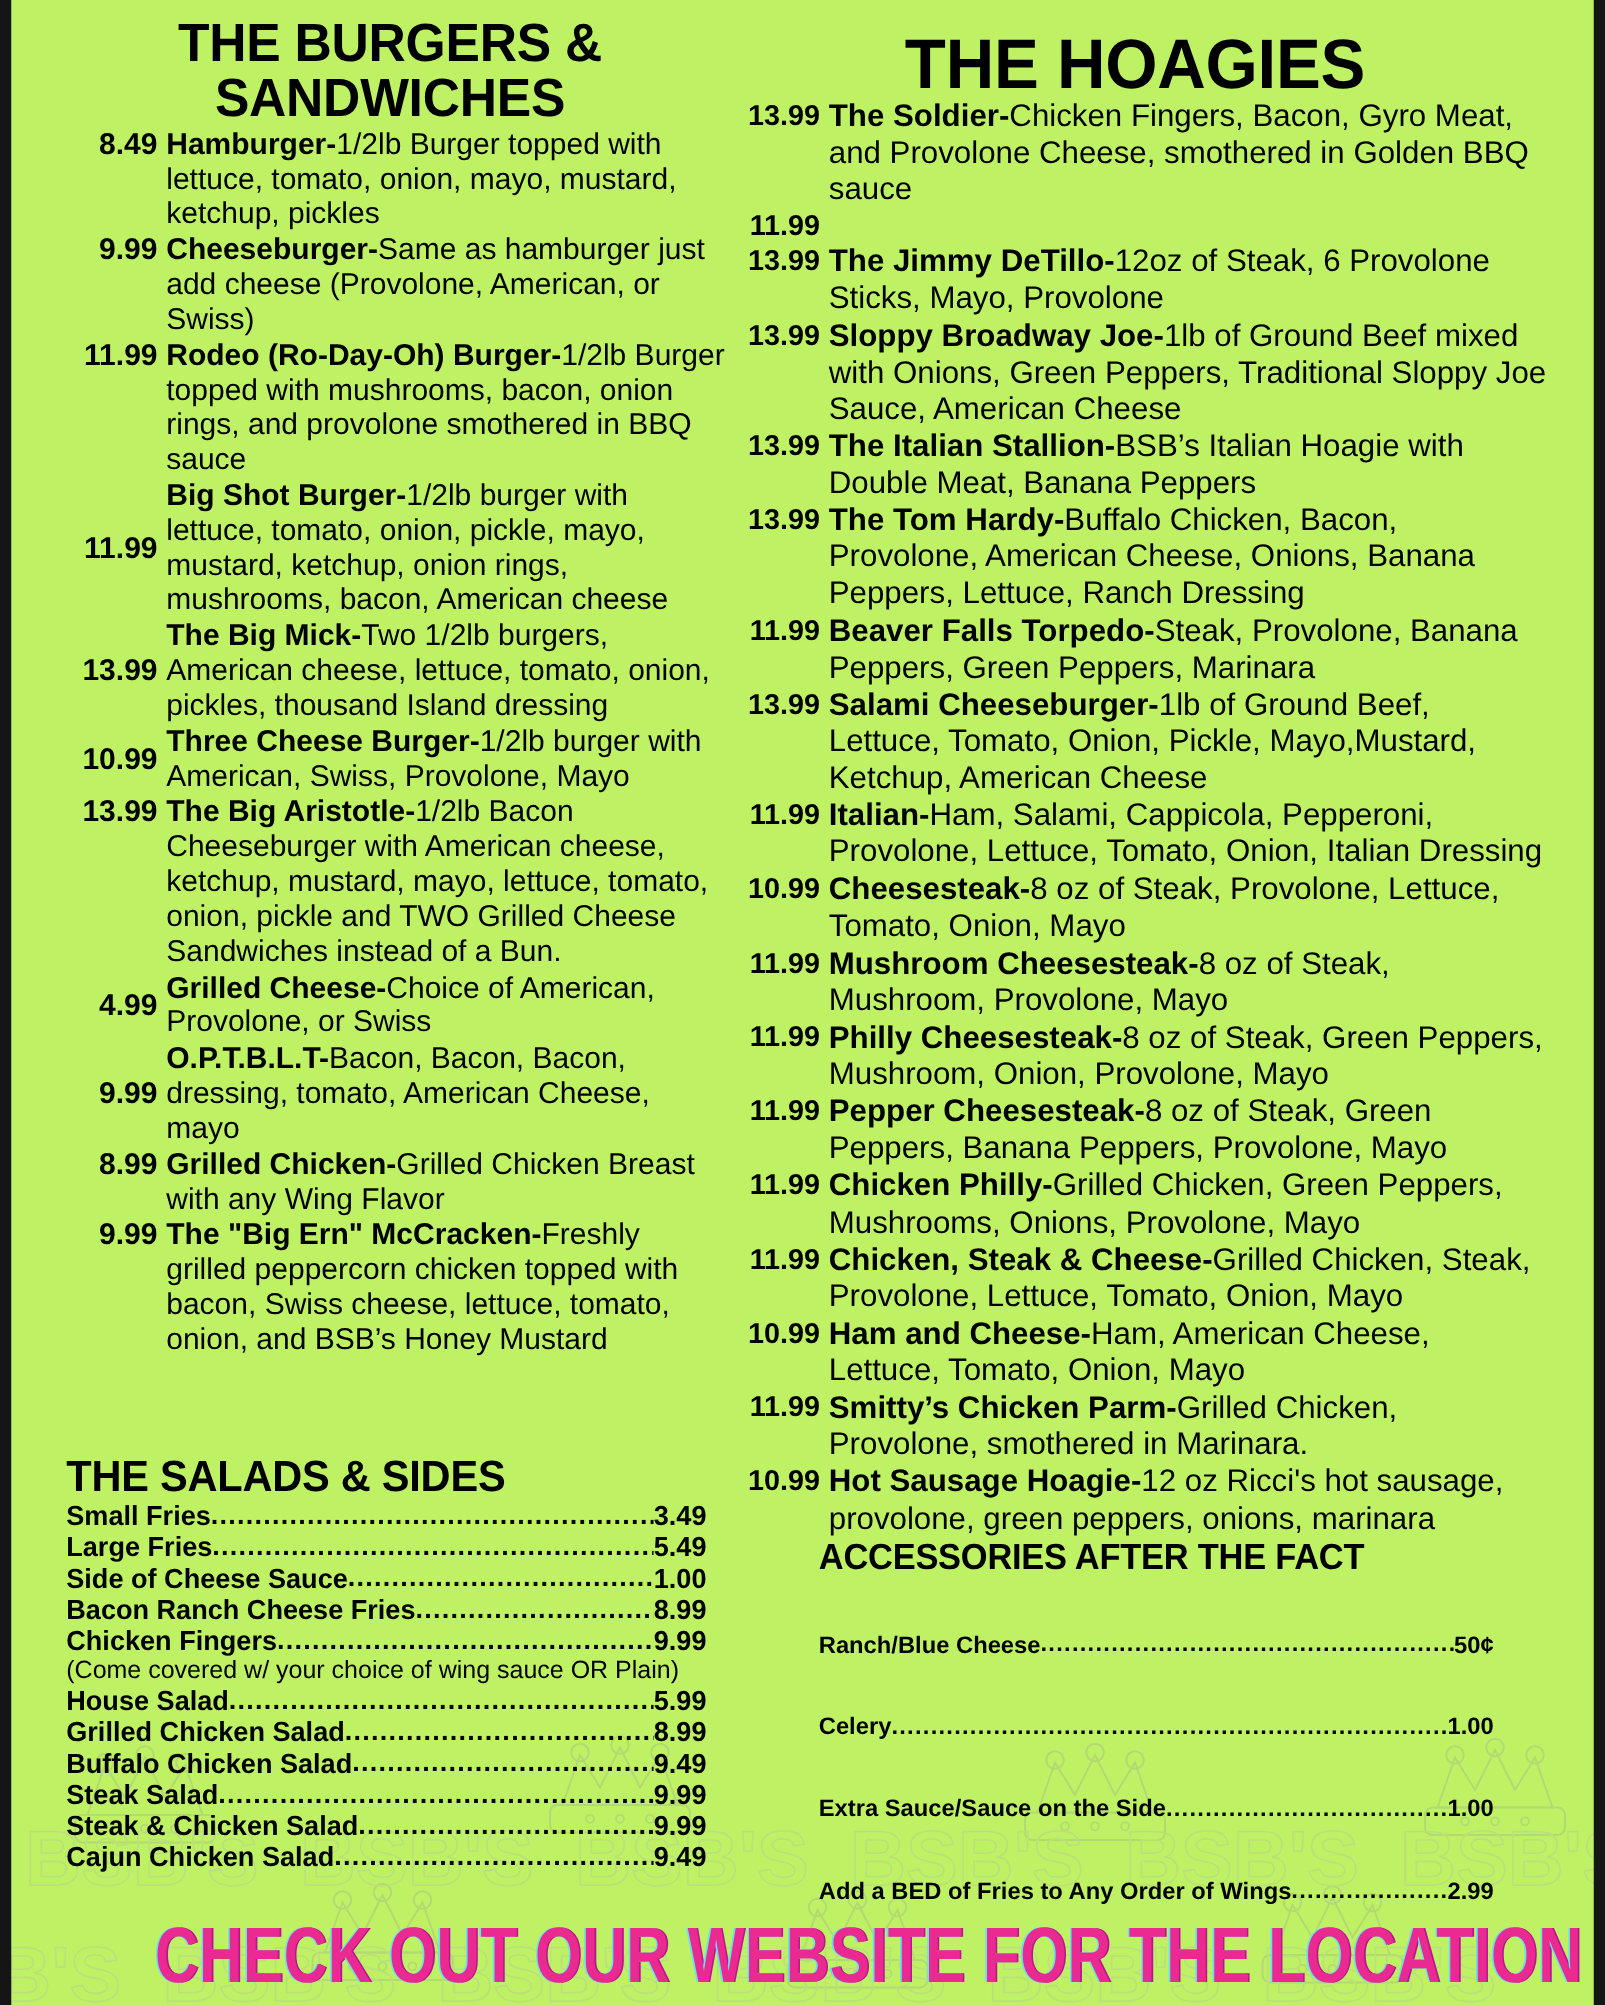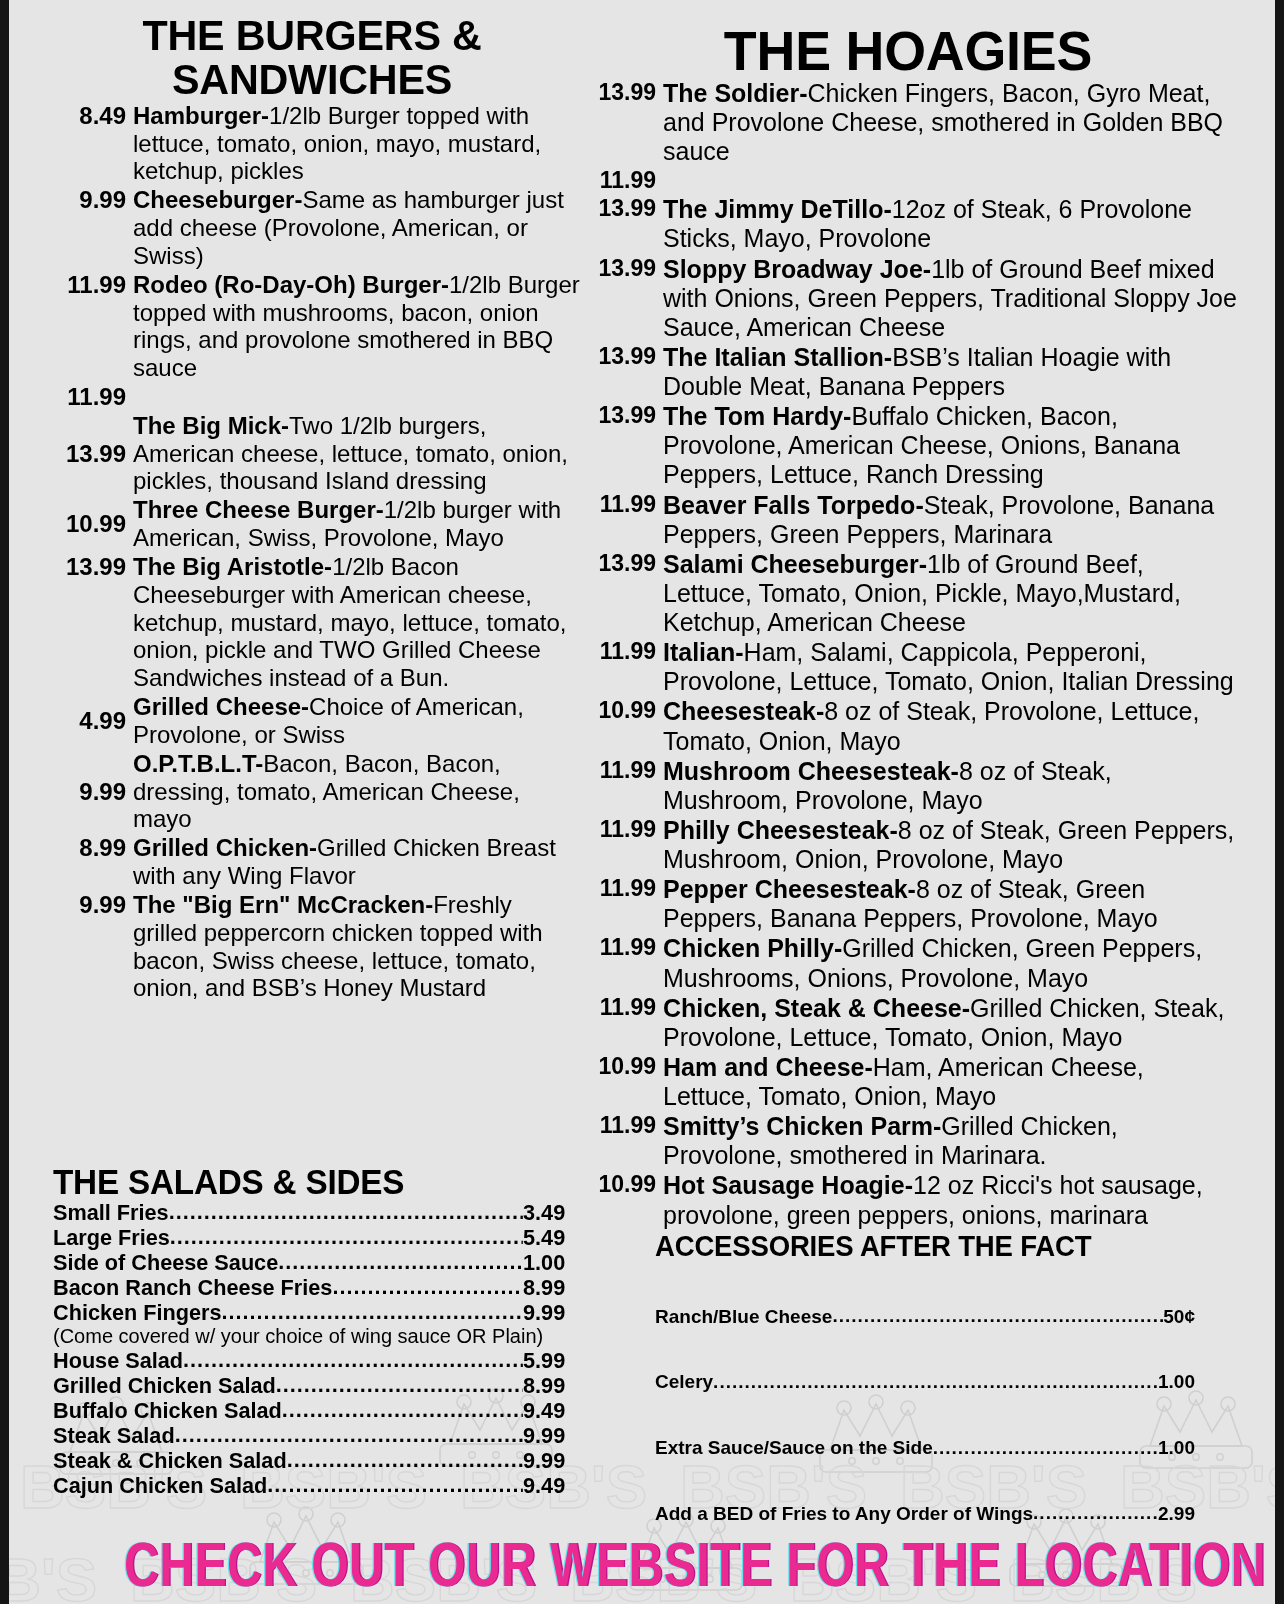--- a/index.html
+++ b/index.html
@@ -8,21 +8,21 @@
     background: #ffffff;
   }
   body {
     font-family: "Liberation Sans", sans-serif;
     -webkit-font-smoothing: antialiased;
   }
   .page {
     position: relative;
     width: 1284px;
     height: 1604px;
-    background: #e5e5e5;
+    background: #bef264;
     overflow: hidden;
   }
   
   .edge-left, .edge-right {
     position: absolute;
     top: 0;
     bottom: 0;
     width: 9px;
     background: #151515;
     z-index: 30;
@@ -275,20 +275,21 @@
         <li class="item">
           <span class="price">9.99</span>
           <span class="desc"><b class="name">Cheeseburger-</b><span>Same as hamburger just add cheese (Provolone, American, or Swiss)</span></span>
         </li>
         <li class="item">
           <span class="price">11.99</span>
           <span class="desc"><b class="name">Rodeo (Ro-Day-Oh) Burger-</b><span>1/2lb Burger topped with mushrooms, bacon, onion rings, and provolone smothered in BBQ sauce</span></span>
         </li>
         <li class="item p-mid">
           <span class="price">11.99</span>
+          <span class="desc"><b class="name">Big Shot Burger-</b><span>1/2lb burger with lettuce, tomato, onion, pickle, mayo, mustard, ketchup, onion rings, mushrooms, bacon, American cheese</span></span>
         </li>
         <li class="item p-mid">
           <span class="price">13.99</span>
           <span class="desc"><b class="name">The Big Mick-</b><span>Two 1/2lb burgers, American cheese, lettuce, tomato, onion, pickles, thousand Island dressing</span></span>
         </li>
         <li class="item p-mid">
           <span class="price">10.99</span>
           <span class="desc"><b class="name">Three Cheese Burger-</b><span>1/2lb burger with American, Swiss, Provolone, Mayo</span></span>
         </li>
         <li class="item">

